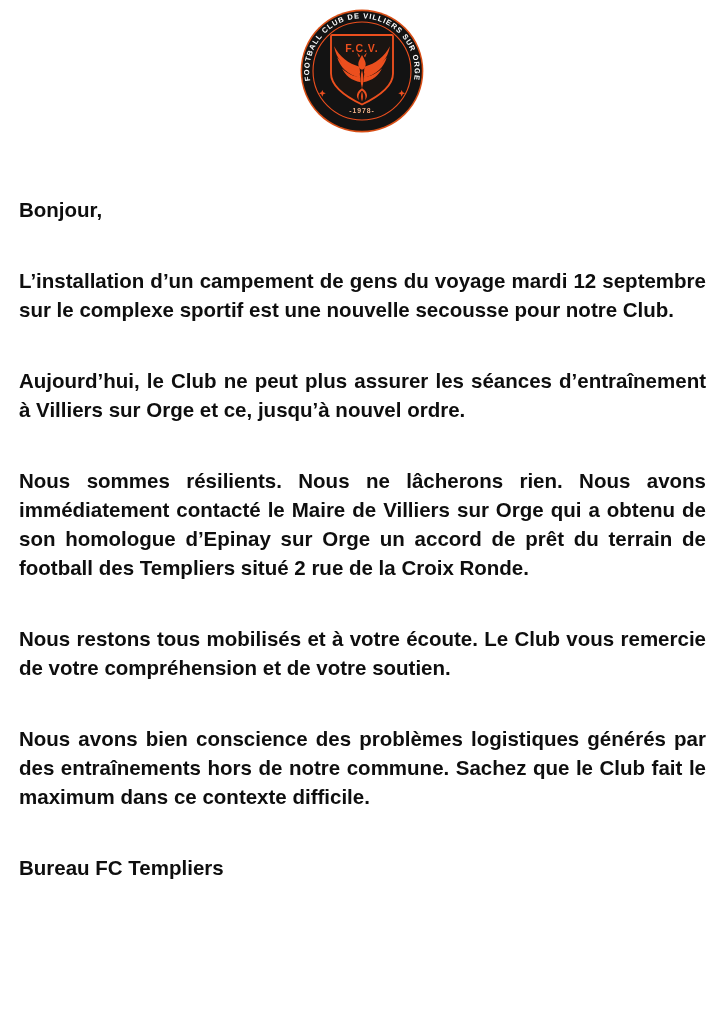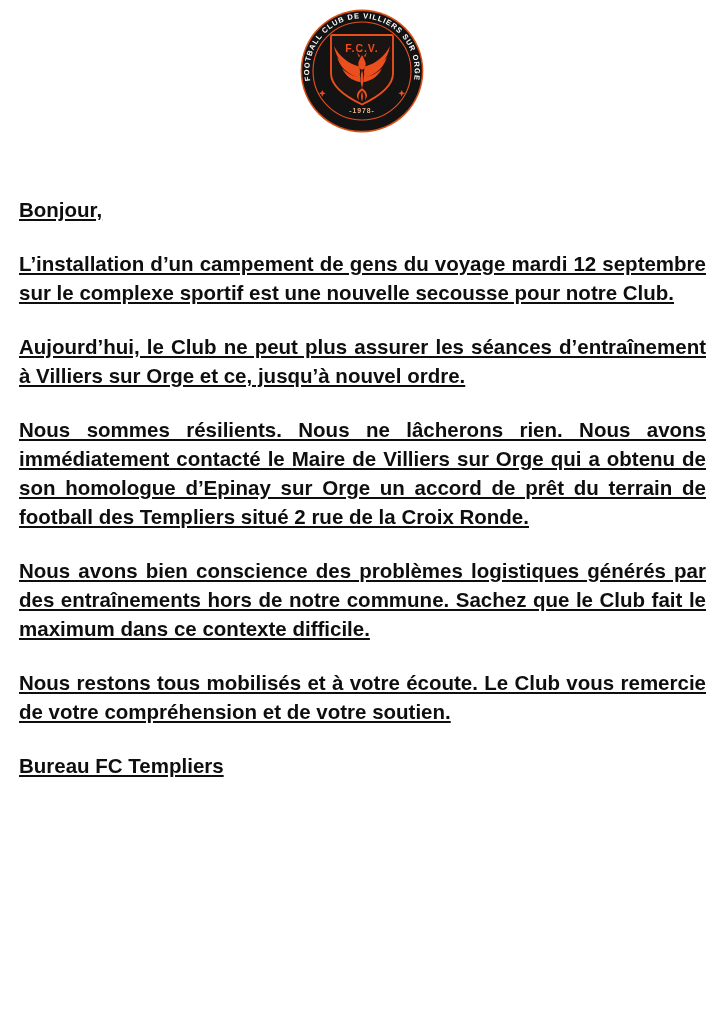--- a/index.html
+++ b/index.html
@@ -28,25 +28,24 @@
   }
   .letter {
     margin-top: 62px;
     padding: 0 18px 0 19px;
     color: #0e0e0e;
     font-weight: 700;
     font-size: 20.5px;
     line-height: 29px;
   }
   .block { margin: 0; }
-  .block + .block { margin-top: 25px; }
+  .block + .block { margin-top: 42px; }
   .line {
     margin: 0;
     text-align: justify;
-    text-decoration: underline;
   }
 </style>
 </head>
 <body>
 
 <div class="page">
 
   <div class="logo-wrap">
     <svg class="crest" viewBox="0 0 200 200" width="124" height="124" xmlns="http://www.w3.org/2000/svg">
       <circle cx="100" cy="100" r="99" fill="#d84e15"></circle>
@@ -99,25 +98,25 @@
 
     <div class="block">
       <p class="line">Aujourd’hui, le Club ne peut plus assurer les séances d’entraînement à Villiers sur Orge et ce, jusqu’à nouvel ordre.</p>
     </div>
 
     <div class="block">
       <p class="line">Nous sommes résilients. Nous ne lâcherons rien. Nous avons immédiatement contacté le Maire de Villiers sur Orge qui a obtenu de son homologue d’Epinay sur Orge un accord de prêt du terrain de football des Templiers situé 2 rue de la Croix Ronde.</p>
     </div>
 
     <div class="block">
-      <p class="line">Nous avons bien conscience des problèmes logistiques générés par des entraînements hors de notre commune. Sachez que le Club fait le maximum dans ce contexte difficile.</p>
+      <p class="line">Nous restons tous mobilisés et à votre écoute. Le Club vous remercie de votre compréhension et de votre soutien.</p>
     </div>
 
     <div class="block">
-      <p class="line">Nous restons tous mobilisés et à votre écoute. Le Club vous remercie de votre compréhension et de votre soutien.</p>
+      <p class="line">Nous avons bien conscience des problèmes logistiques générés par des entraînements hors de notre commune. Sachez que le Club fait le maximum dans ce contexte difficile.</p>
     </div>
 
     <div class="block">
       <p class="line">Bureau FC Templiers</p>
     </div>
 
   </div>
 </div>
 
 </body></html>

